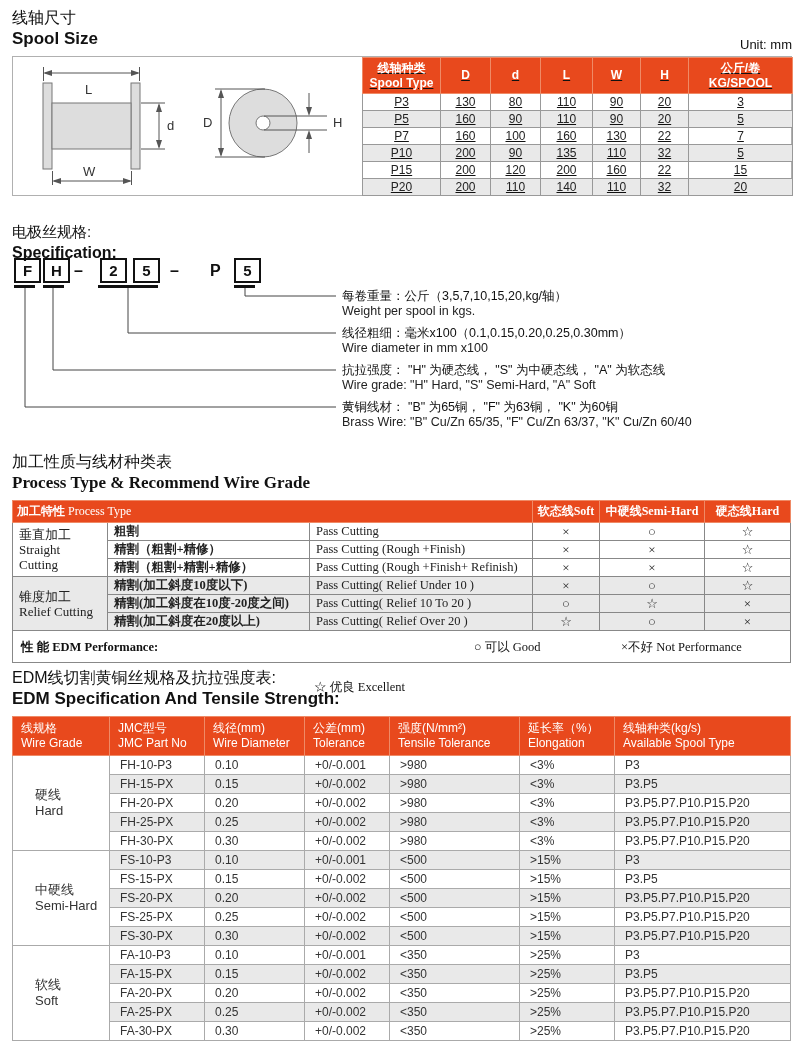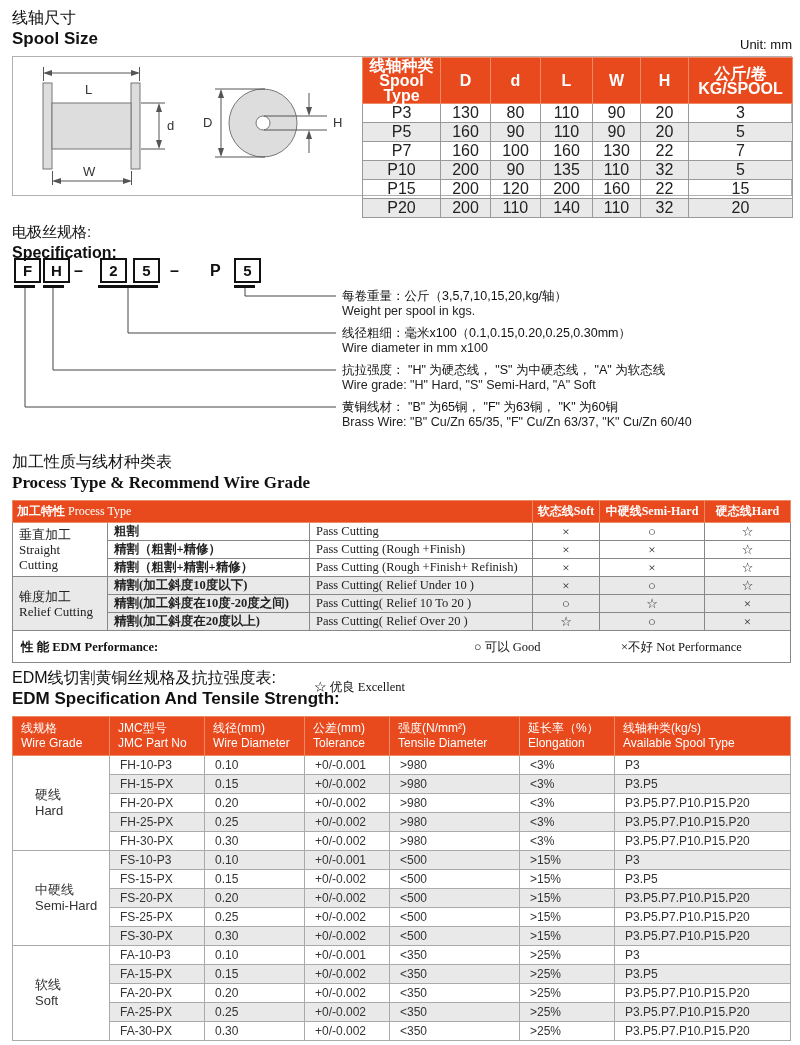--- a/index.html
+++ b/index.html
@@ -12,21 +12,21 @@
   
   .sec-spool{top:8px;}
   .unit{position:absolute;right:0;top:29px;font-size:13px;color:#111;}
   .spool-box{margin-top:7px;border:1px solid #b0b0b0;height:140px;display:flex;box-sizing:border-box;}
   .spool-svg{flex:0 0 349px;}
   .dim{stroke:#555;stroke-width:1;fill:none;}
   .shape{fill:#ddd;stroke:#777;stroke-width:1;}
   .ah{fill:#555;stroke:none;}
   .dimlabel{font-size:13px;fill:#333;}
   table{border-collapse:collapse;table-layout:fixed;}
-  .spool-table{width:430px;height:138px;font-size:16px;}
+  .spool-table{width:430px;height:138px;font-size:12px;text-decoration:underline;}
   .spool-table th{background:var(--accent,#e8491d);color:#fff;font-weight:700;
     border:1px solid #ef8a66;padding:0;line-height:15px;}
   .spool-table th span{display:block;}
   .spool-table thead tr{height:36px;}
   .spool-table tbody tr{height:17px;}
   .spool-table td{border:1px solid #999;text-align:center;color:#222;padding:0;}
   tr.alt{background:#e9e9e9;}
 
   
   .sec-spec{top:222px;height:215px;}
@@ -375,21 +375,21 @@
           <th>
             <div>线径(mm)</div>
             <div>Wire Diameter</div>
             </th>
           <th>
             <div>公差(mm)</div>
             <div>Tolerance</div>
             </th>
           <th>
             <div>强度(N/mm²)</div>
-            <div>Tensile Diameter</div>
+            <div>Tensile Tolerance</div>
             </th>
           <th>
             <div>延长率（%）</div>
             <div>Elongation</div>
             </th>
           <th>
             <div>线轴种类(kg/s)</div>
             <div>Available Spool Type</div>
             </th>
         </tr>

